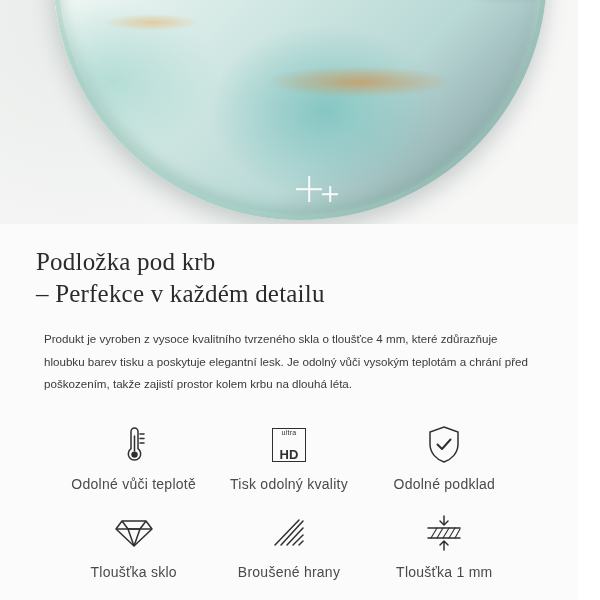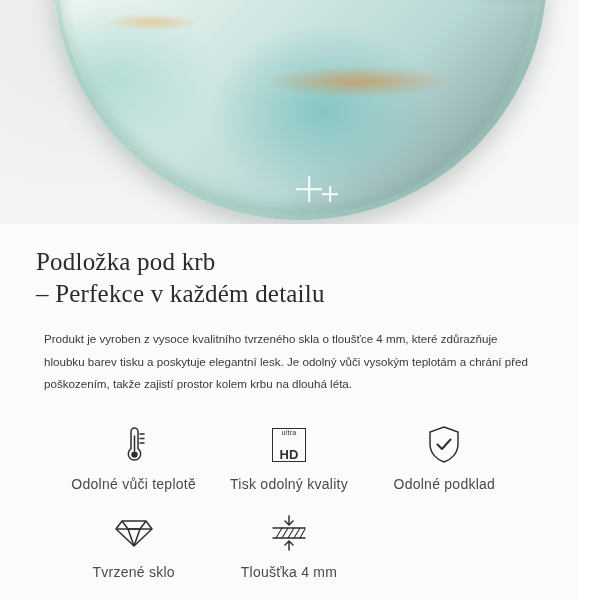--- a/index.html
+++ b/index.html
@@ -219,34 +219,46 @@
       <div class="feature">
         <div class="feature-icon">
           <svg width="40" height="34" viewBox="0 0 40 34" fill="none" stroke="#2f2f2f" stroke-width="1.5" stroke-linejoin="round">
             <path d="M8 5 h24 l6 8 -18 17 -18 -17z"></path>
             <path d="M2 13 h36"></path>
             <path d="M8 5 l6 8 6 17"></path>
             <path d="M32 5 l-6 8 -6 17"></path>
             <path d="M14 13 h12"></path>
           </svg>
         </div>
-        <div class="feature-label">Tvrzené sklo</div>
-      </div>
-
+        <div class="feature-label">Tloušťka sklo</div>
+      </div>
+
+      <div class="feature">
+        <div class="feature-icon">
+          <svg width="40" height="34" viewBox="0 0 40 34" fill="none" stroke="#2f2f2f" stroke-width="1.5" stroke-linecap="round">
+            <path d="M6 29 L30 4"></path>
+            <path d="M12 29 L34 5"></path>
+            <path d="M18 29 L34 12"></path>
+            <path d="M24 29 L34 19"></path>
+            <path d="M30 29 L34 25"></path>
+          </svg>
+        </div>
+        <div class="feature-label">Broušené hrany</div>
+      </div>
 
       <div class="feature">
         <div class="feature-icon">
           <svg width="44" height="40" viewBox="0 0 44 40" fill="none" stroke="#2f2f2f" stroke-width="1.5" stroke-linecap="round">
             <line x1="22" y1="3" x2="22" y2="11"></line>
             <polyline points="18,8 22,12 26,8" stroke-linejoin="round"></polyline>
             <line x1="6" y1="15" x2="38" y2="15"></line>
             <line x1="6" y1="25" x2="38" y2="25"></line>
             <path d="M9 25 L15 15 M15 25 L21 15 M21 25 L27 15 M27 25 L33 15 M33 25 L38 16" stroke-width="1.1"></path>
             <polyline points="18,32 22,28 26,32" stroke-linejoin="round"></polyline>
             <line x1="22" y1="37" x2="22" y2="29"></line>
           </svg>
         </div>
-        <div class="feature-label">Tloušťka 4 mm</div>
+        <div class="feature-label">Tloušťka 1 mm</div>
       </div>
 
     </div>
   </div>
 </div>
 
 </body></html>

